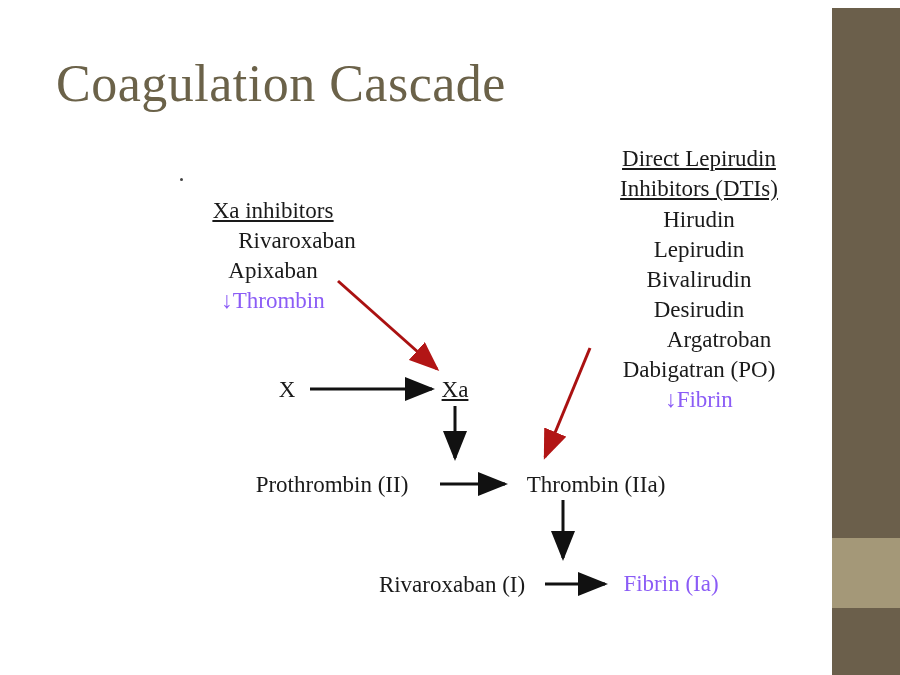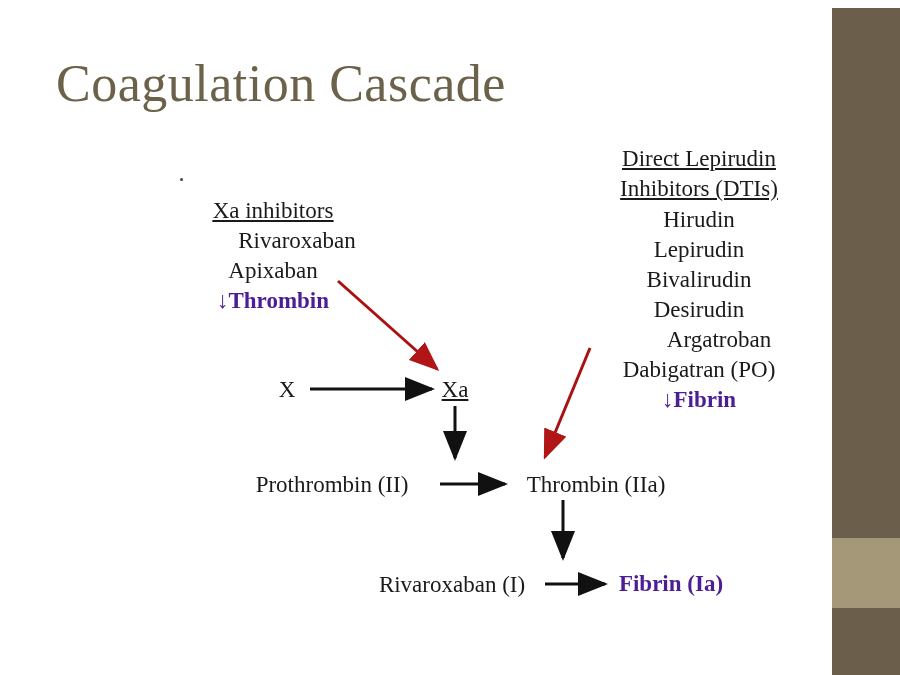--- a/index.html
+++ b/index.html
@@ -61,22 +61,22 @@
     transform: translateX(-50%);
     text-align: center;
   }
   .heading {
     text-decoration: underline;
     font-size: 23px;
     color: #1a1a1a;
     white-space: nowrap;
   }
   .red {
-    color: #4c1d95;
-    font-weight: bold;
+    color: #8b5cf6;
+    font-weight: normal;
   }
   .dot {
     position: absolute;
     width: 3px;
     height: 3px;
     background: #444;
     border-radius: 50%;
   }
   svg.arrows {
     position: absolute;

